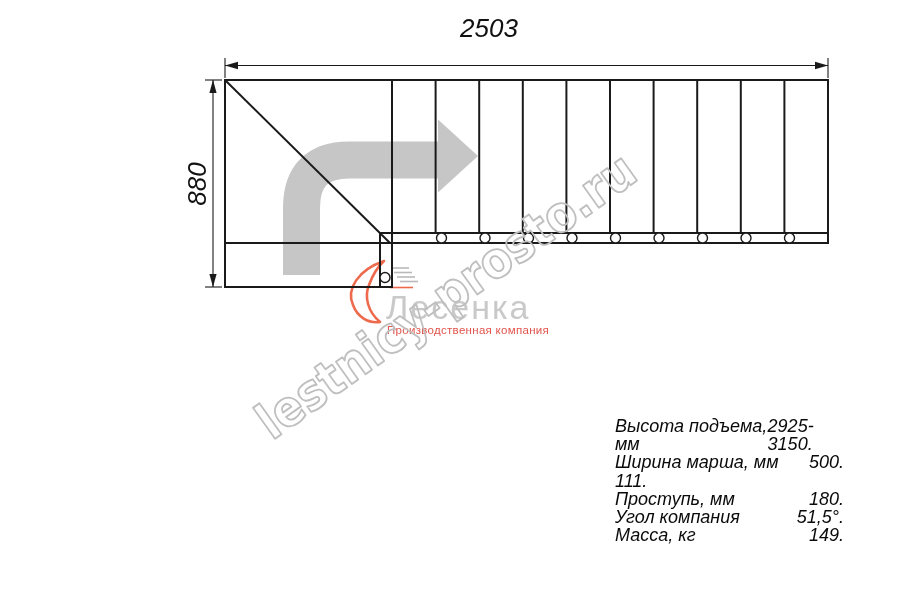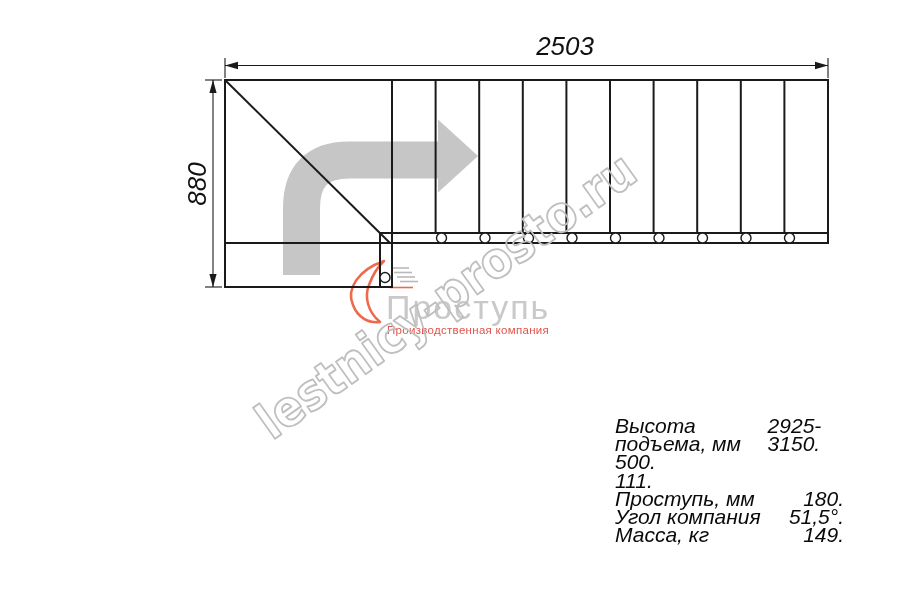--- a/index.html
+++ b/index.html
@@ -6,48 +6,48 @@
   body{
     width:900px;height:600px;background:#ffffff;position:relative;overflow:hidden;
     font-family:"Liberation Sans", sans-serif;
   }
   #plan{position:absolute;left:0;top:0;z-index:2;}
   .txt{position:absolute;white-space:nowrap;}
   .dim-label{
     z-index:3;font-style:italic;font-size:26px;color:#111;
     font-family:"Liberation Sans", sans-serif;
   }
-  #dim-top{left:460px;top:31px;width:134px;text-align:right;}
+  #dim-top{left:460px;top:13px;width:134px;text-align:left;}
   #dim-left{
     left:167px;top:164px;width:60px;height:40px;line-height:40px;
     text-align:center;transform:rotate(-90deg);
   }
   .logo-name{
     left:386px;top:288px;z-index:1;font-size:34px;letter-spacing:2px;
     color:var(--logo-gray,#c9c9c9);
   }
   .logo-tagline{
     left:387px;top:324px;z-index:1;font-size:11.5px;letter-spacing:0.3px;
     color:var(--logo-red,#e1544b);
   }
   #specs{
     position:absolute;left:615px;top:417px;width:229px;z-index:3;
-    font-style:italic;font-size:21px;color:#0a0a0a;
+    font-style:italic;font-size:18px;color:#0a0a0a;
   }
   .spec-row{display:flex;justify-content:space-between;line-height:18.2px;}
   .spec-label{text-align:left;}
   .spec-value{text-align:left;}
 </style>
 </head>
 <body>
 
 <div class="txt dim-label" id="dim-top">2503</div>
 <div class="txt dim-label" id="dim-left">880</div>
 
-<div class="txt logo-name">Проступь</div>
+<div class="txt logo-name">Лесенка</div>
 <div class="txt logo-tagline">Производственная компания</div>
 
 <svg id="plan" width="900" height="600" viewBox="0 0 900 600">
 
   <g id="g-arrow">
       <path d="M301.5 275 L301.5 208 Q301.5 160 349 160 L438 160" fill="none" stroke="#c6c6c6" stroke-width="37"></path>
       <polygon points="438,119.5 478,156 438,192.5" fill="#c6c6c6"></polygon>
     </g>
 
   <g id="g-logo">
@@ -105,20 +105,21 @@
 
   <text transform="translate(272,441) rotate(-35.5)" font-family="DejaVu Sans, sans-serif" font-size="50" font-weight="bold" textLength="452" lengthAdjust="spacingAndGlyphs" fill="none" stroke="var(--wm,#bfbfbf)" stroke-width="1.9" stroke-linejoin="round">lestnicy-prosto.ru</text>
 </svg>
 
 <div id="specs">
     <div class="spec-row">
       <span class="spec-label">Высота подъема, мм</span>
       <span class="spec-value">2925-3150.</span>
     </div>
     <div class="spec-row">
+      <span class="spec-label">Ширина марша, мм</span>
       <span class="spec-value">500.</span>
     </div>
     <div class="spec-row">
       <span class="spec-value">111.</span>
     </div>
     <div class="spec-row">
       <span class="spec-label">Проступь, мм</span>
       <span class="spec-value">180.</span>
     </div>
     <div class="spec-row">

